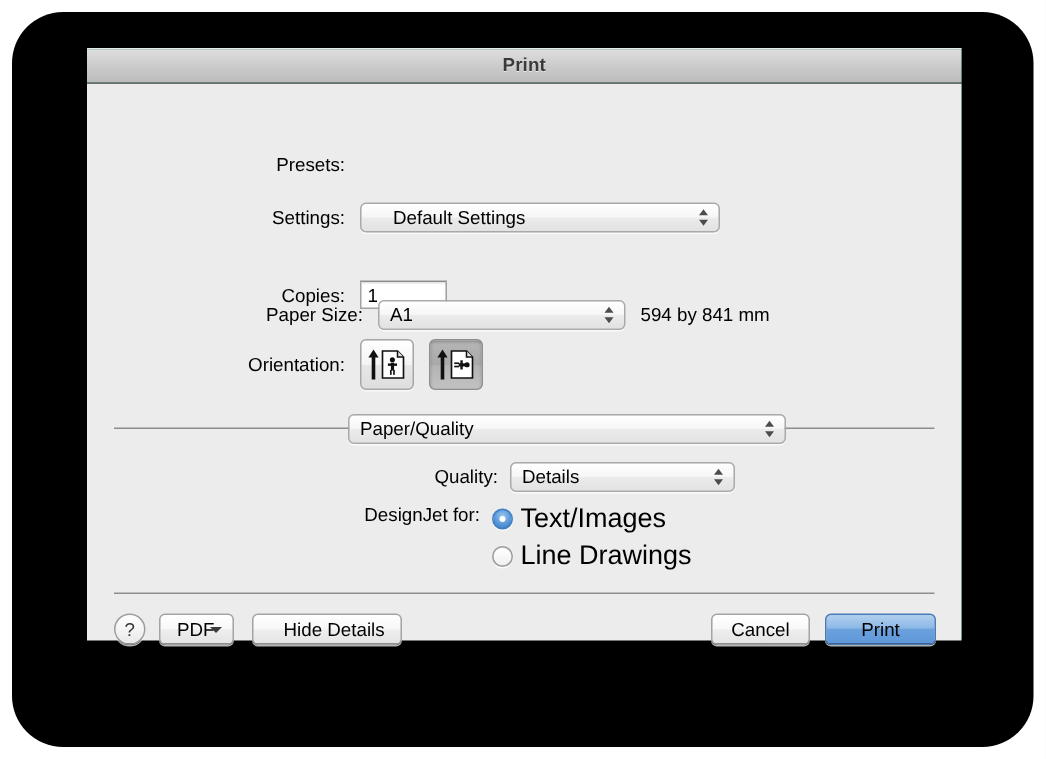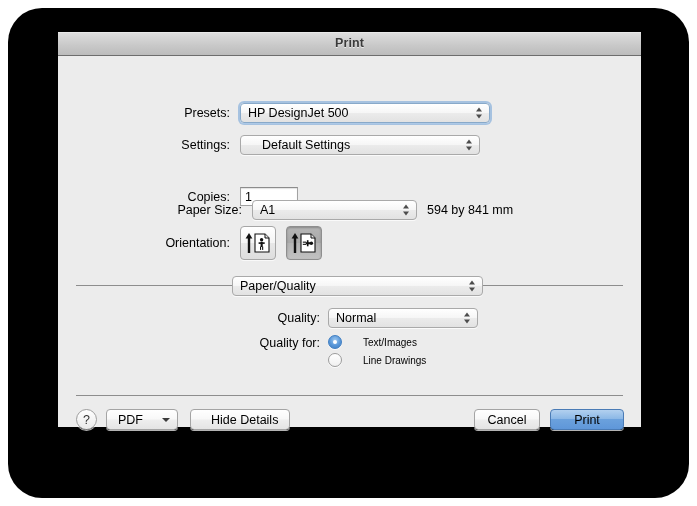--- a/index.html
+++ b/index.html
@@ -187,24 +187,23 @@
   .radio.on::after {
     content: "";
     position: absolute;
     left: 50%; top: 50%;
     transform: translate(-50%,-50%);
     width: 4px; height: 4px;
     border-radius: 50%;
     background: #ffffff;
   }
   .radio-label {
-    font-size: 10px;
-    color: #000;
-    white-space: nowrap;
-    margin-left: 16px;
+    font-size: 18px;
+    color: #000;
+    white-space: nowrap;
   }
 
   
   .btn {
     box-sizing: border-box;
     height: 21px;
     border: 1px solid #a4a4a4;
     border-radius: 4px;
     background: linear-gradient(to bottom, #ffffff 0%, #f8f8f8 48%, #eeeeee 52%, #e4e4e4 100%);
     font-size: 12.5px;
@@ -230,21 +229,21 @@
     background: linear-gradient(to bottom, #ffffff 0%, #f4f4f4 50%, #e9e9e9 100%);
     font-size: 12.5px;
     color: #333;
     display: flex;
     align-items: center;
     justify-content: center;
     box-shadow: 0 1px 0 rgba(255,255,255,0.7);
   }
   .pdf-btn {
     position: relative;
-    padding-right: 34px;
+    padding-right: 12px;
   }
   .pdf-btn .tri {
     position: absolute;
     right: 7px;
     top: 50%;
     transform: translateY(-50%);
     width: 0; height: 0;
     border-left: 4px solid transparent;
     border-right: 4px solid transparent;
     border-top: 4px solid #3b3b3b;
@@ -264,27 +263,20 @@
 <div id="dialog">
 
   <div id="titlebar">
     <div class="title">Print</div>
   </div>
 
   <div id="content">
 
     <div class="row" style="left:0; top:47px; width:525px;">
       <div class="lbl" style="width:172px;">Presets:</div>
-      <div class="popup focused" style="width:250px; margin-left:10px;">
-        <span>HP DesignJet 500</span>
-        <span class="arrows">
-            <i class="up"></i>
-            <i class="dn"></i>
-          </span>
-      </div>
     </div>
 
     <div class="row" style="left:0; top:79px; width:525px;">
       <div class="lbl" style="width:172px;">Settings:</div>
       <div class="popup" style="width:240px; margin-left:10px;padding-left:21px;">
         <span>Default Settings</span>
         <span class="arrows">
             <i class="up"></i>
             <i class="dn"></i>
           </span>
@@ -342,41 +334,41 @@
           <rect x="15.9" y="9.2" width="1.6" height="6.1" fill="#111"></rect>
           <rect x="11.8" y="10.6" width="3.3" height="1.1" fill="#111"></rect>
           <rect x="11.8" y="12.8" width="3.3" height="1.1" fill="#111"></rect>
         </svg>
       </div>
     </div>
 
     <div class="sep" style="left:18px; top:229px; width:160px;"></div>
     <div class="sep" style="left:416px; top:229px; width:149px;"></div>
 
-    <div class="popup" style="position:absolute; left:174px; top:220px; width:251px;">
+    <div class="popup" style="position:absolute; left:174px; top:220px; width:292px;">
       <span>Paper/Quality</span>
       <span class="arrows">
           <i class="up"></i>
           <i class="dn"></i>
         </span>
     </div>
 
     <div class="row" style="left:0; top:252px; width:480px;">
-      <div class="lbl" style="width:262px;">Quality:</div>
+      <div class="lbl" style="width:262px;margin-left:12px;">Quality:</div>
       <div class="popup" style="width:150px; margin-left:8px;">
-        <span>Normal</span>
+        <span>Details</span>
         <span class="arrows">
             <i class="up"></i>
             <i class="dn"></i>
           </span>
       </div>
     </div>
 
     <div class="row" style="left:0; top:279px; align-items:flex-start;">
-      <div class="lbl" style="width:262px; line-height:16px;">Quality for:</div>
+      <div class="lbl" style="width:262px; line-height:16px;">DesignJet for:</div>
       <div style="margin-left:8px;">
         <div class="radio-line">
           <span class="radio on"></span>
           <span class="radio-label">Text/Images</span>
         </div>
         <div class="radio-line">
           <span class="radio"></span>
           <span class="radio-label">Line Drawings</span>
         </div>
       </div>

